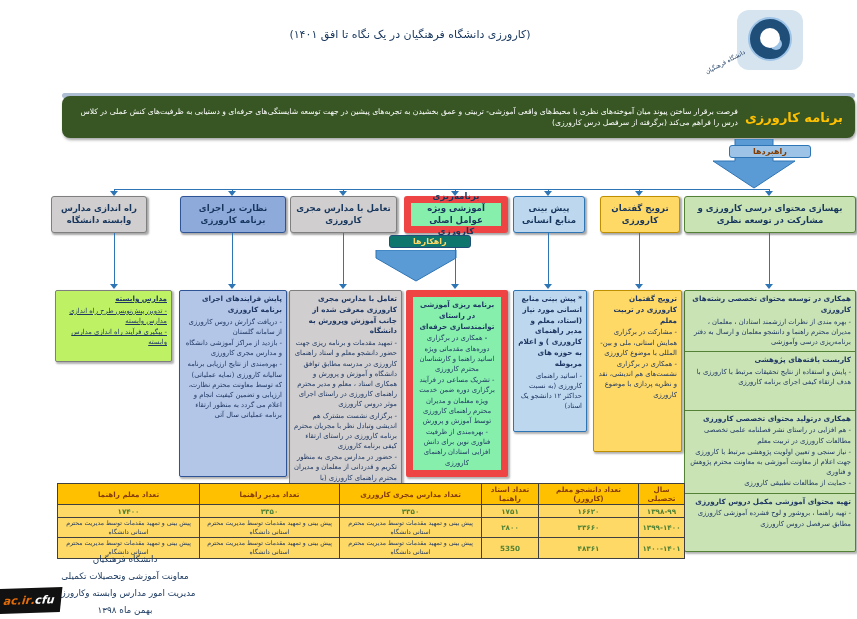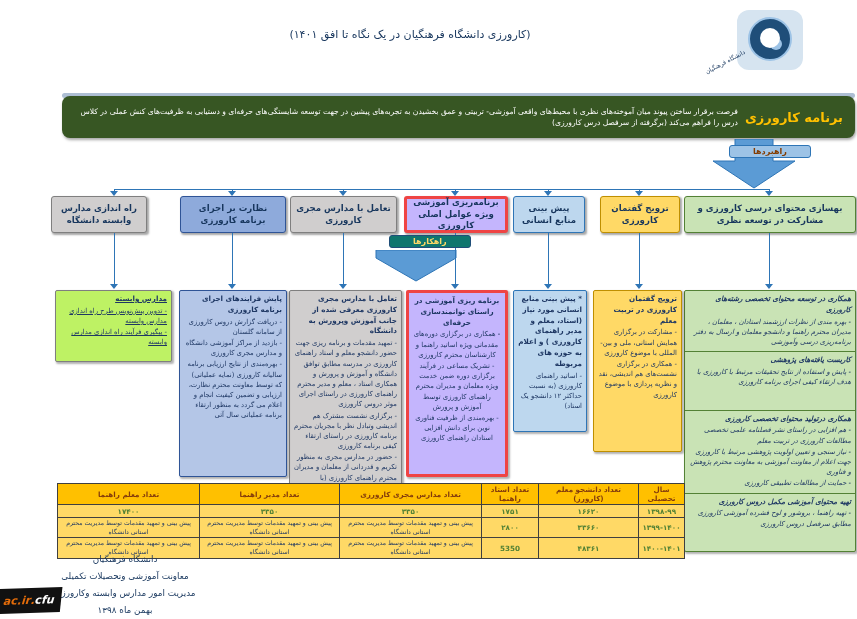--- a/index.html
+++ b/index.html
@@ -39,21 +39,21 @@
   .detail .d-title { font-weight:bold; font-size:7.2px; margin-bottom:1px; }
   .detail .d-item { margin-bottom:1px; }
   .detail.sections { padding:0; display:flex; flex-direction:column; }
   .detail.sections .sec { padding:3px 4px; flex:1; }
   .detail.sections .sec + .sec { border-top:1px solid #538135; }
 
   
   .green  { background:#c9e3b5; border:1px solid #538135; }
   .yellow { background:#ffd966; border:1px solid #bf8f00; }
   .blue   { background:#bdd7ee; border:1px solid #2e75b6; }
-  .peach  { background:#c4b5fd; border:3px solid #ef4444;text-align:center; }
+  .peach  { background:#86efac; border:7px solid #ef4444;text-align:center; }
   .gray   { background:#d0cece; border:1px solid #7f7f7f; }
   .bgray  { background:#8eaadb; border:1px solid #2f5496; }
   .bgray-light { background:#b4c6e7; border:1px solid #2f5496; }
   .gray-light  { background:#bef264; border:1px solid #7f7f7f;text-decoration:underline; }
 
   
   .stats { position:absolute; left:57px; top:483px; width:627px; border-collapse:collapse; direction:rtl; table-layout:fixed; }
   .stats th, .stats td { border:1px solid #404040; text-align:center; vertical-align:middle; padding:1px 2px; }
   .stats th { background:#ffc000; color:#843c0c; font-size:7.2px; font-weight:bold; height:14px; }
   .stats td { background:#ffd966; height:13px; }
@@ -126,21 +126,21 @@
 <div class="ahead" style="left:544px; top:284px;"></div>
 <div class="vline" style="left:455px; top:233px; height:53px;"></div>
 <div class="ahead" style="left:451px; top:284px;"></div>
 <div class="vline" style="left:343px; top:233px; height:53px;"></div>
 <div class="ahead" style="left:339px; top:284px;"></div>
 <div class="vline" style="left:232px; top:233px; height:53px;"></div>
 <div class="ahead" style="left:228px; top:284px;"></div>
 <div class="vline" style="left:114px; top:233px; height:53px;"></div>
 <div class="ahead" style="left:110px; top:284px;"></div>
 
-<div class="detail sections green" style="left:684px; width:172px; height:262px;font-style:italic;">
+<div class="detail sections green" style="left:684px; width:172px; height:262px;">
   <div class="sec">
     <div class="d-title">همکاری در توسعه محتوای تخصصی رشته‌های کارورزی</div>
     <div class="d-item">- بهره مندی از نظرات ارزشمند استادان ، معلمان ، مدیران محترم راهنما و دانشجو معلمان و ارسال به دفتر برنامه‌ریزی درسی وآموزشی</div>
   </div>
   <div class="sec">
     <div class="d-title">کاربست یافته‌های پژوهشی</div>
     <div class="d-item">- پایش و استفاده از نتایج تحقیقات مرتبط با کارورزی با هدف ارتقاء کیفی اجرای برنامه کارورزی</div>
   </div>
   <div class="sec">
     <div class="d-title">همکاری درتولید محتوای تخصصی کارورزی</div>

